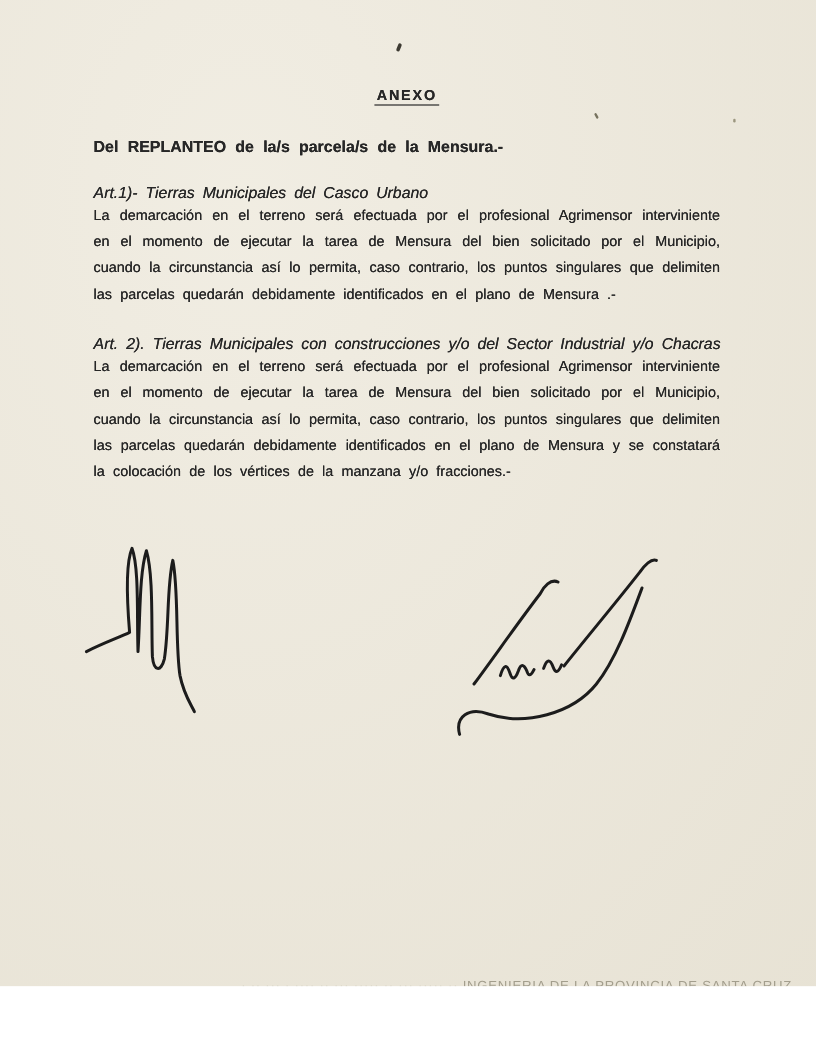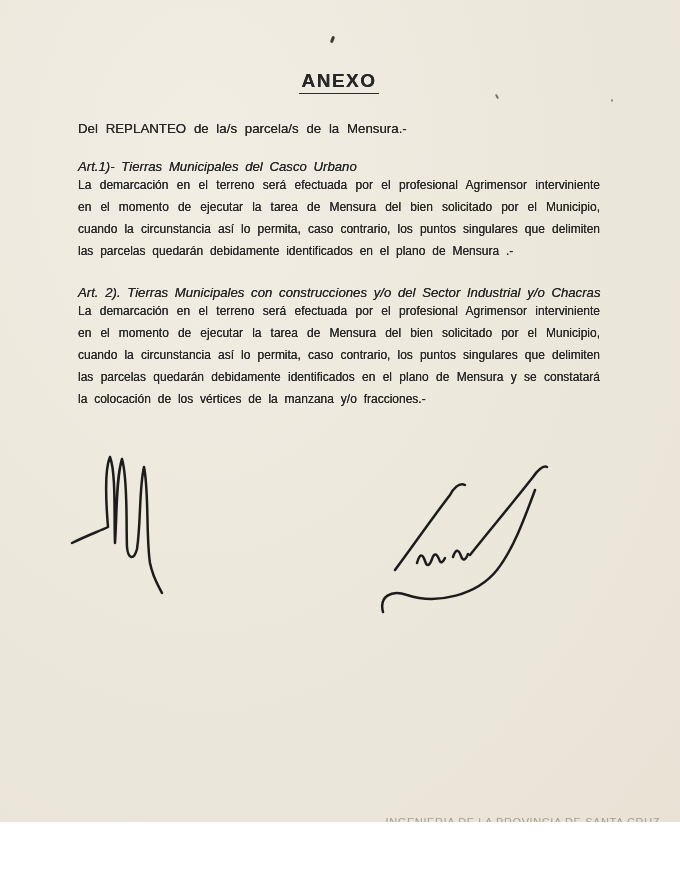--- a/index.html
+++ b/index.html
@@ -12,28 +12,29 @@
     background-image: radial-gradient(ellipse at 30% 20%, rgba(255,255,255,0.25), rgba(0,0,0,0.02));
     overflow: hidden;
     color: #272727;
   }
 
   .content { position: absolute; left: 78px; top: 0; width: 522px; }
 
   .doc-title-wrap { text-align: center; margin-top: 70px; }
   .doc-title {
     display: inline-block;
-    font-size: 19px; font-weight: bold; letter-spacing: 1.5px;
+    font-size: 12px; font-weight: bold; letter-spacing: 1.5px;
     border-bottom: 1.6px solid #2a2a2a; padding: 0 2px 1px 2px;
     text-shadow: 0 0 0.4px currentColor;
   }
 
   .subtitle {
     margin-top: 27px; font-size: 13.3px; word-spacing: 4px;
     text-shadow: 0 0 0.4px currentColor;
+    font-weight: bold;
   }
 
   .article-heading {
     margin-top: 23px; font-size: 13.2px; word-spacing: 3px;
     white-space: nowrap; text-shadow: 0 0 0.4px currentColor; font-style: italic;
   }
   .article-body {
     margin: 0; font-size: 12px; line-height: 22px;
     text-align: justify; word-spacing: 3.5px;
     text-shadow: 0 0 0.4px currentColor;

